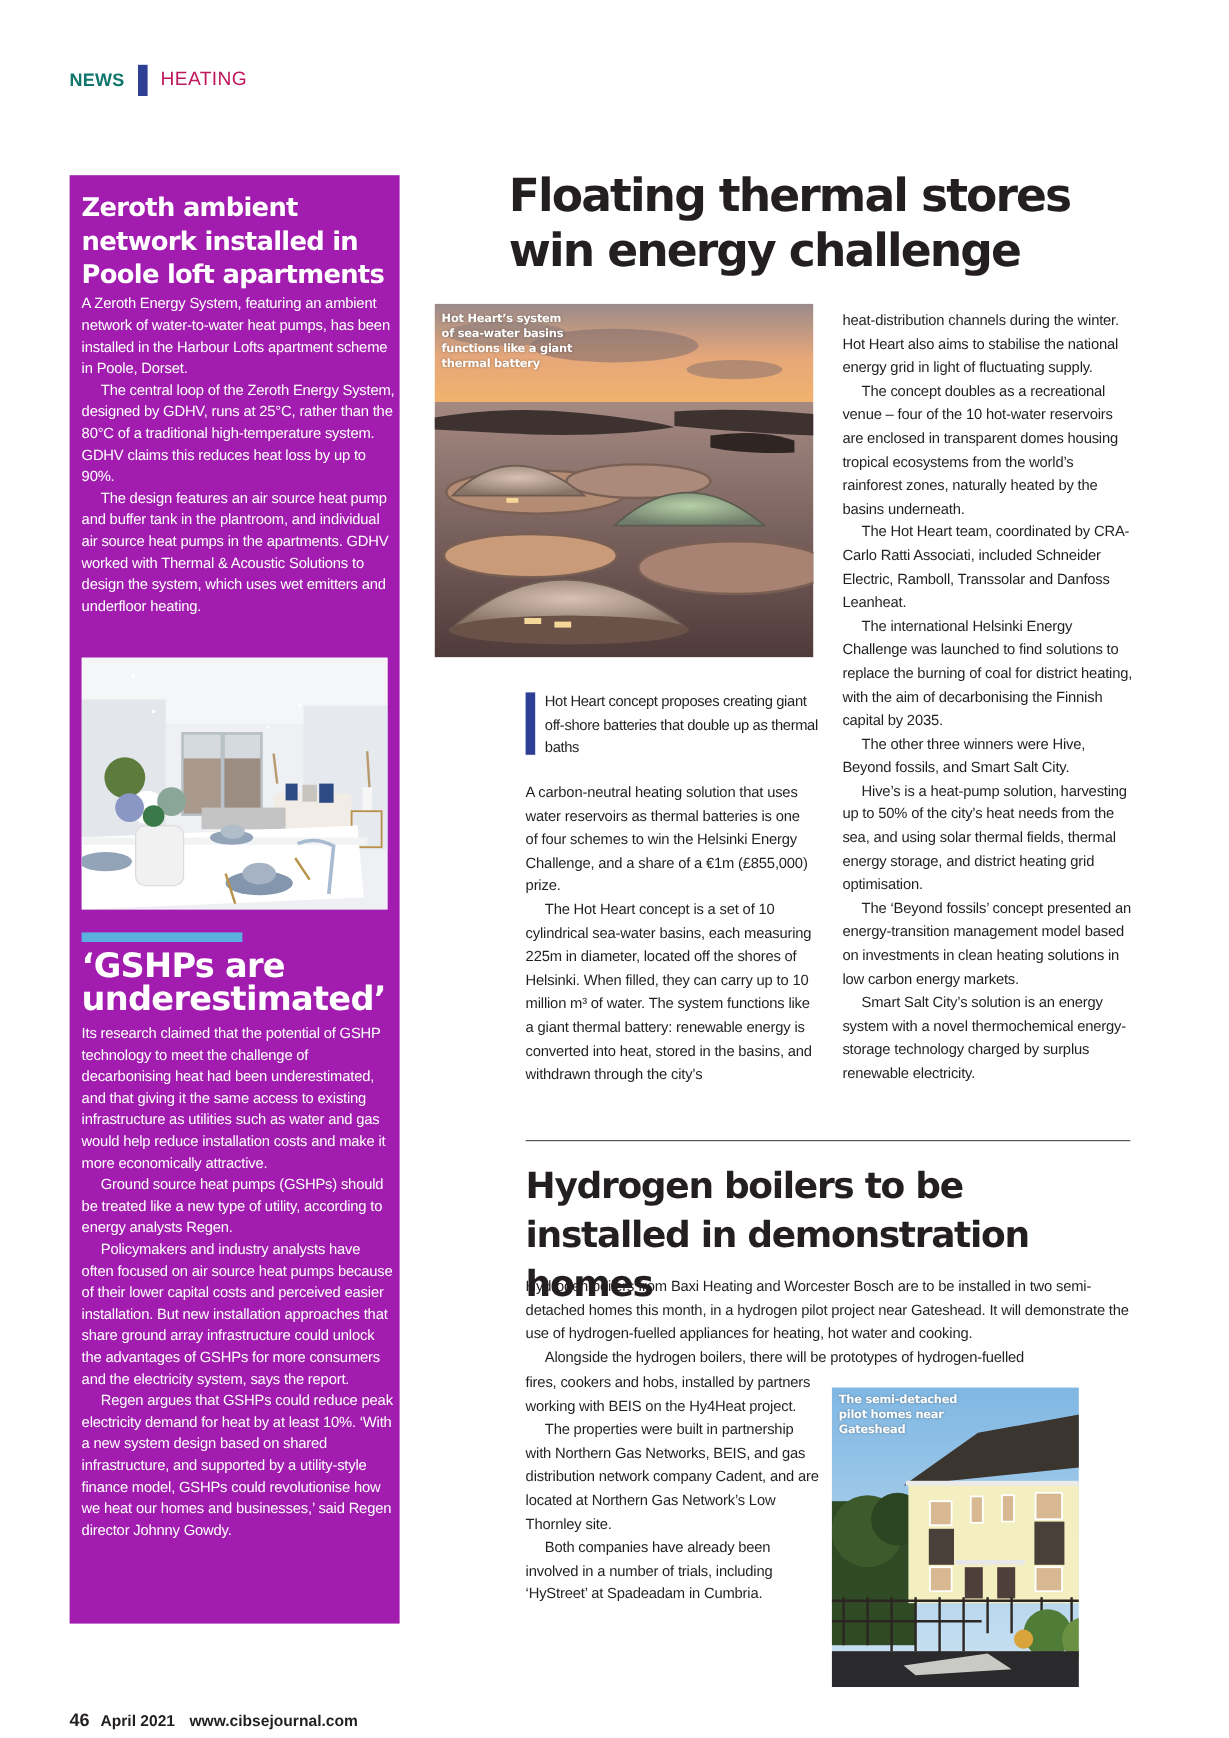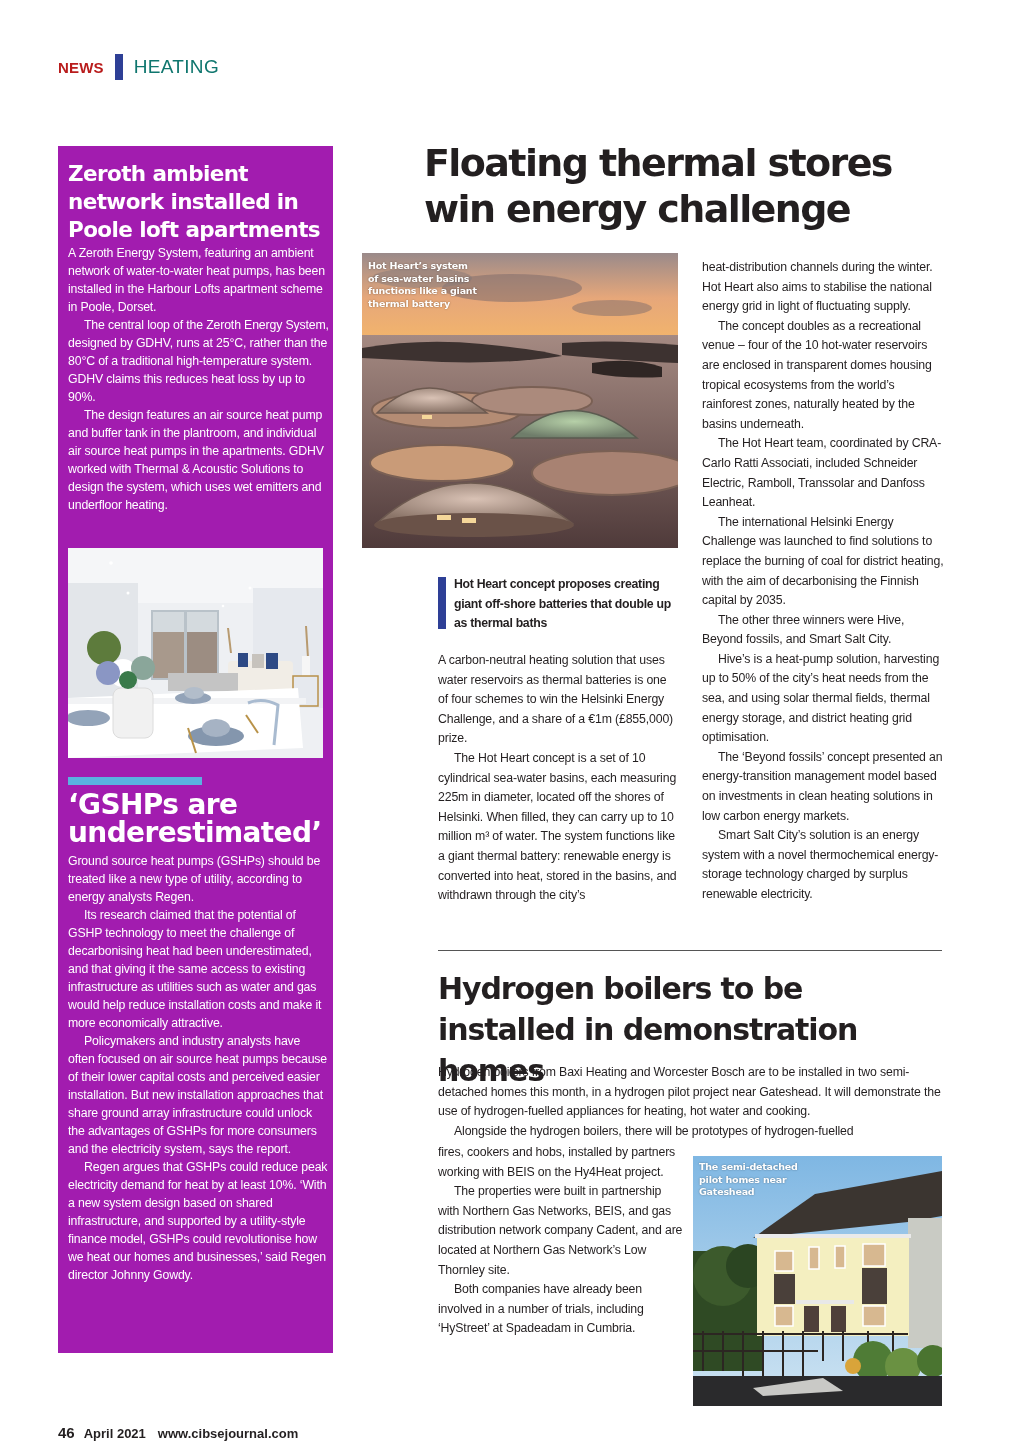--- a/index.html
+++ b/index.html
@@ -1,23 +1,23 @@
 <!DOCTYPE html>
 <html><head>
 <meta charset="utf-8">
 <style>
   * { box-sizing: border-box; margin: 0; padding: 0; }
   html, body { width: 1024px; height: 1448px; background: #ffffff; overflow: hidden; }
   body { position: relative; font-family: "Liberation Sans", sans-serif; color: #231f20; }
 
   
   .section-header { position: absolute; left: 58px; top: 54px; height: 26px; display: flex; align-items: center; }
-  .section-header .news { font-weight: bold; font-size: 15px; letter-spacing: 0.2px; color: #b91c1c; }
+  .section-header .news { font-weight: bold; font-size: 15px; letter-spacing: 0.2px; color: #0f766e; }
   .section-header .bar { width: 8px; height: 26px; background: #2e3f96; margin: 0 11px 0 11px; }
-  .section-header .cat { font-size: 19px; color: #0f766e; letter-spacing: 0.3px; }
+  .section-header .cat { font-size: 16px; color: #be185d; letter-spacing: 0.3px; }
 
   
   .sidebar { position: absolute; left: 58px; top: 146px; width: 275px; height: 1207px; background: #a21caf; color: #ffffff; }
   .sidebar .sb-title { position: absolute; left: 10px; top: 14px; width: 262px; font-family: "DejaVu Sans", sans-serif; font-weight: bold; font-size: 21.5px; line-height: 28px; letter-spacing: -0.6px; }
   .sidebar .sb-body { position: absolute; left: 10px; width: 262px; font-family: Liberation Sans, sans-serif; font-size: 12.3px; line-height: 18px; letter-spacing: -0.15px; }
   .sidebar .sb-body p { text-indent: 0; }
   .sidebar .sb-body p + p { text-indent: 16px; }
   .sb-photo { position: absolute; left: 10px; top: 402px; width: 255px; height: 210px; overflow: hidden; background: #e9ecf0; }
   .sb-accent { position: absolute; left: 10px; top: 631px; width: 134px; height: 8px; background: #5ab1e0; }
   .sb-title2 { position: absolute; left: 10px; top: 645px; width: 262px; font-family: "DejaVu Sans", sans-serif; font-weight: bold; font-size: 28px; line-height: 28px; letter-spacing: -0.6px; }
@@ -25,36 +25,36 @@
   
   .main-headline { position: absolute; left: 424px; top: 140px; width: 520px; font-family: "DejaVu Sans", sans-serif; font-weight: bold; font-size: 38px; line-height: 46px; letter-spacing: -1.6px; color: #231f20; }
 
   
   .hero { position: absolute; left: 362px; top: 253px; width: 316px; height: 295px; overflow: hidden; }
   .photo-caption { position: absolute; color: #fff; font-family: "DejaVu Sans", sans-serif; font-weight: bold; font-size: 9.5px; line-height: 12.5px; letter-spacing: -0.2px; text-shadow: 0 0 2px rgba(0,0,0,0.4); }
 
   
   .pullquote { position: absolute; left: 438px; top: 575px; width: 245px; display: flex; }
   .pullquote .pq-bar { width: 8px; height: 52px; background: #2e3f96; margin-right: 8px; flex: none; margin-top: 2px; }
-  .pullquote .pq-text { font-family: "Liberation Sans", sans-serif; font-weight: bold; font-size: 12.3px; line-height: 19.5px; letter-spacing: -0.3px; color: #231f20; }
+  .pullquote .pq-text { font-family: "Liberation Sans", sans-serif; font-weight: normal; font-size: 12.3px; line-height: 19.5px; letter-spacing: -0.3px; color: #231f20; }
 
   
   .col { position: absolute; font-family: "Liberation Sans", sans-serif; font-size: 12.3px; line-height: 19.6px; color: #231f20; letter-spacing: -0.15px; }
   .col p + p { text-indent: 16px; }
   .col-a { left: 438px; top: 651px; width: 240px; }
   .col-b { left: 702px; top: 258px; width: 245px; }
 
   .rule { position: absolute; left: 438px; top: 950px; width: 504px; height: 1px; background: #555; }
 
   .h2 { position: absolute; left: 438px; top: 968px; width: 510px; font-family: "DejaVu Sans", sans-serif; font-weight: bold; font-size: 30px; line-height: 41px; letter-spacing: -1.1px; color: #231f20; }
 
   .col-c { left: 438px; top: 1063px; width: 512px; }
   .col-d { left: 438px; top: 1143px; width: 245px; }
 
-  .house { position: absolute; left: 693px; top: 1156px; width: 249px; height: 250px; overflow: hidden; }
+  .house { position: absolute; left: 693px; top: 1156px; width: 206px; height: 250px; overflow: hidden; }
 
   .footer { position: absolute; left: 58px; top: 1397px; display: flex; align-items: baseline; font-size: 13px; }
   .footer .page { font-weight: bold; font-size: 15px; margin-right: 9px; }
   .footer .date { font-weight: bold; margin-right: 12px; }
   .footer .url { font-weight: bold; margin-top: 29px; }
 </style>
 </head>
 <body>
 
 <div class="section-header">
@@ -110,22 +110,22 @@
       <ellipse cx="20" cy="170" rx="22" ry="8" fill="#93a3b8"></ellipse>
       <line x1="120" y1="180" x2="128" y2="205" stroke="#b89248" stroke-width="2"></line>
       <line x1="178" y1="167" x2="190" y2="185" stroke="#b89248" stroke-width="2"></line>
       <path d="M180 155 q15 -6 30 2 l-4 40" stroke="#a9bbd0" stroke-width="3" fill="none"></path>
     </svg>
   </div>
 
   <div class="sb-accent"></div>
   <h2 class="sb-title2">‘GSHPs are underestimated’</h2>
   <div class="sb-body" style="top:706px;">
+    <p>Its research claimed that the potential of GSHP technology to meet the challenge of decarbonising heat had been underestimated, and that giving it the same access to existing infrastructure as utilities such as water and gas would help reduce installation costs and make it more economically attractive.</p>
     <p>Ground source heat pumps (GSHPs) should be treated like a new type of utility, according to energy analysts Regen.</p>
-    <p>Its research claimed that the potential of GSHP technology to meet the challenge of decarbonising heat had been underestimated, and that giving it the same access to existing infrastructure as utilities such as water and gas would help reduce installation costs and make it more economically attractive.</p>
     <p>Policymakers and industry analysts have often focused on air source heat pumps because of their lower capital costs and perceived easier installation. But new installation approaches that share ground array infrastructure could unlock the advantages of GSHPs for more consumers and the electricity system, says the report.</p>
     <p>Regen argues that GSHPs could reduce peak electricity demand for heat by at least 10%. ‘With a new system design based on shared infrastructure, and supported by a utility-style finance model, GSHPs could revolutionise how we heat our homes and businesses,’ said Regen director Johnny Gowdy.</p>
   </div>
 </div>
 
 <h1 class="main-headline">Floating thermal stores win energy challenge</h1>
 
 <div class="hero">
   <svg width="316" height="295" viewBox="0 0 316 295">
     <defs>

